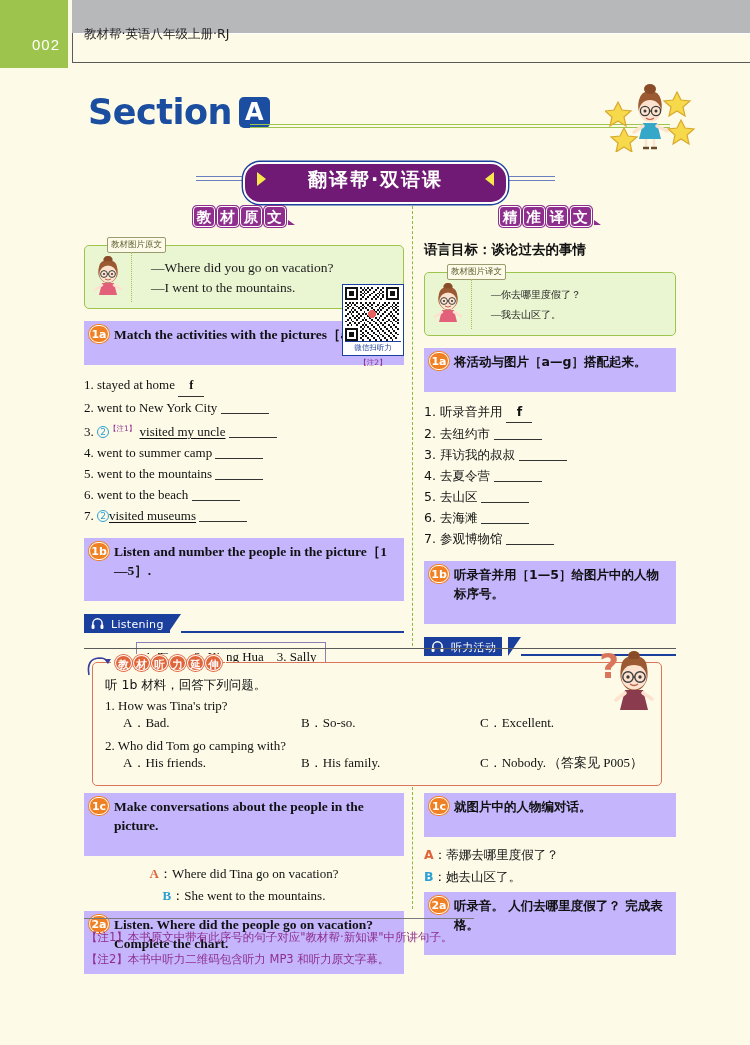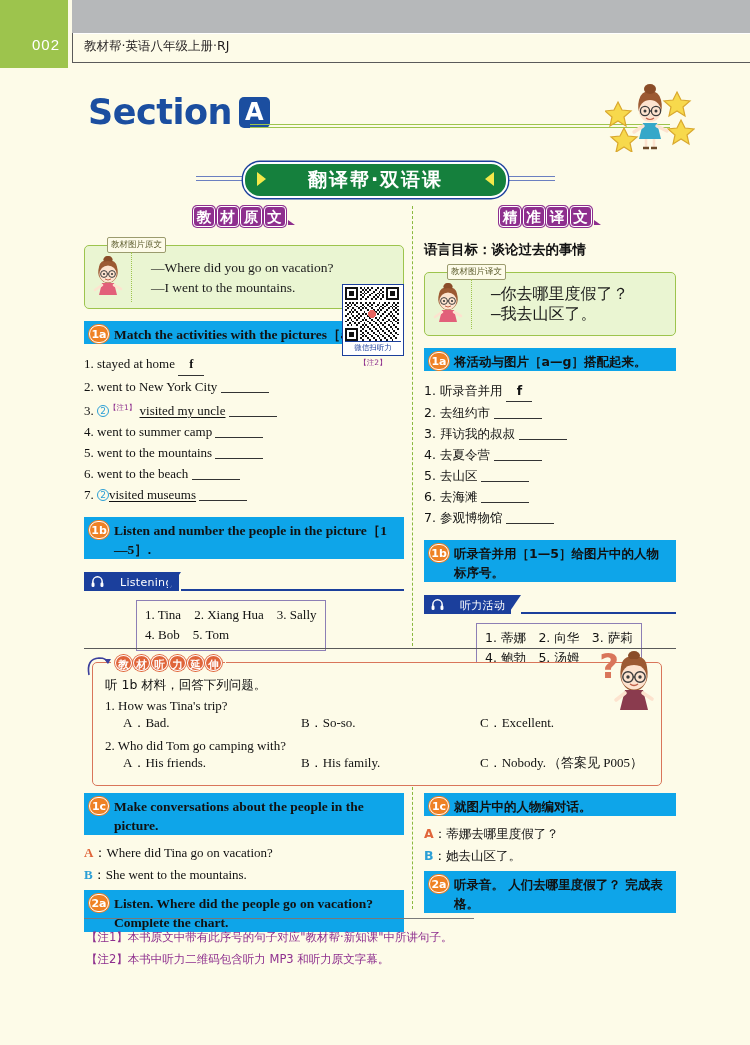--- a/index.html
+++ b/index.html
@@ -22,21 +22,21 @@
   .topband .greyblock {
     position: absolute; left: 72px; top: 0; width: 678px; height: 33px;
     background: #b6b8ba;
   }
   .topband .pagenum {
     position: absolute; left: 0; top: 36px; width: 92px;
     text-align: center; color: #ffffff; font-size: 15px;
     letter-spacing: 1px; font-family: "Liberation Sans", sans-serif;
   }
   .topband .runhead {
-    position: absolute; left: 84px; top: 38px;
+    position: absolute; left: 84px; top: 26px;
     font-size: 12.5px; color: #231f20;
     font-family: "DejaVu Sans", sans-serif;
   }
   .topband .hairline {
     position: absolute; left: 72px; top: 33px; width: 678px; height: 1px;
     background: #ffffff;
   }
   .topband .rule {
     position: absolute; left: 72px; top: 62px; width: 678px; height: 1.2px;
     background: #5a5a5a;
@@ -63,22 +63,22 @@
   .sectitle-line {
     position: absolute; left: 250px; top: 124px; width: 420px; height: 4px;
     border-top: 1.4px solid #9dc44d; border-bottom: 1.4px solid #9dc44d;
   }
 
   
   .mascot-top { position: absolute; left: 605px; top: 80px; width: 90px; height: 72px; }
 
   
   .banner {
-    position: absolute; left: 243px; top: 162px; width: 265px; height: 36px;
-    background: #15803d; border-radius: 17px;
+    position: absolute; left: 243px; top: 162px; width: 265px; height: 42px;
+    background: #701a75; border-radius: 17px;
     border: 2.5px solid #ffffff;
     box-shadow: 0 0 0 1.4px #1b3f9c;
   }
   .banner .btext {
     position: absolute; inset: 0; text-align: center; line-height: 31px;
     color: #ffffff; font-size: 19px; font-weight: bold;
     font-family: "DejaVu Sans", sans-serif; letter-spacing: 2px;
   }
   .banner .arrowL, .banner .arrowR {
     position: absolute; top: 8px; width: 0; height: 0;
@@ -150,26 +150,26 @@
   .bubble .avatar { position: absolute; left: 6px; top: 10px; width: 34px; height: 40px; }
   .bubble .vline {
     position: absolute; left: 46px; top: 6px; bottom: 6px;
     border-left: 1px dotted #9dc44d;
   }
   .bubble .lines { padding: 12px 6px 10px 66px; }
   .bubble .lines div {
     font-size: 13.5px; line-height: 20px; color: #1b1b1b;
     font-family: "Liberation Serif", serif;
   }
-  .bubble.zh .lines div { font-family: Liberation Mono, monospace; font-size: 16px; }
+  .bubble.zh .lines div { font-family: Liberation Serif, serif; font-size: 10px; }
 
   
   .instr {
-    position: relative; background: #0ea5e9; margin-top: 12px;
-    padding: 4px 6px 0 30px; min-height: 22px;
+    position: relative; background: #c4b5fd; margin-top: 12px;
+    padding: 4px 6px 21px 30px; min-height: 22px;
   }
   .badge {
     position: absolute; left: 5px; top: 4px;
     width: 20px; height: 18px; border-radius: 9px;
     background: #ef8124; color: #ffffff;
     font-family: "DejaVu Sans", sans-serif; font-weight: bold;
     font-size: 11px; text-align: center; line-height: 18px;
     border: 1.2px solid #ffffff; box-shadow: 0 0 0 1px #ef8124;
   }
   .instr .txt {
@@ -212,21 +212,21 @@
   .ltab { position: relative; margin-top: 13px; height: 19px; }
   .ltab .tabbody {
     position: absolute; left: 0; top: 0; height: 19px;
     background: #1b3f9c; padding: 0 6px 0 7px;
   }
   .ltab .tabbody .hp {
     display: inline-block; width: 13px; height: 13px; vertical-align: -2px;
   }
   .ltab .tabbody .lab {
     color: #ffffff; font-size: 11px; font-family: "DejaVu Sans", sans-serif;
-    margin-left: 12px; letter-spacing: 0.3px;
+    margin-left: 3px; letter-spacing: 0.3px;
   }
   .ltab .tabskew {
     position: absolute; top: 0; width: 0; height: 0;
     border-left: 13px solid #1b3f9c;
     border-bottom: 19px solid transparent;
   }
   .ltab .tabline {
     position: absolute; top: 17px; right: 0; height: 1.5px; background: #1b3f9c;
   }
 
@@ -893,21 +893,21 @@
       <span class="opt-c">C．Nobody.</span>
       <span class="ansnote">（答案见 P005）</span>
     </div>
   </div>
 
   <div style="position:absolute; left:84px; top:793px; width:320px;">
     <div class="instr" style="margin-top:0;">
       <span class="badge">1c</span>
       <span class="txt">Make conversations about the people in the picture.</span>
     </div>
-    <div style="margin-top:7px;">
+    <div style="margin-top:7px;text-align:center;">
       <div class="abline"><span class="spk">A</span><span>：Where did Tina go on vacation?</span></div>
       <div class="abline"><span class="spk b">B</span><span>：She went to the mountains.</span></div>
     </div>
     <div class="instr" style="margin-top:4px;">
       <span class="badge">2a</span>
       <span class="txt">Listen. Where did the people go on vacation? Complete the chart.</span>
     </div>
   </div>
 
   <div style="position:absolute; left:424px; top:793px; width:252px;">

